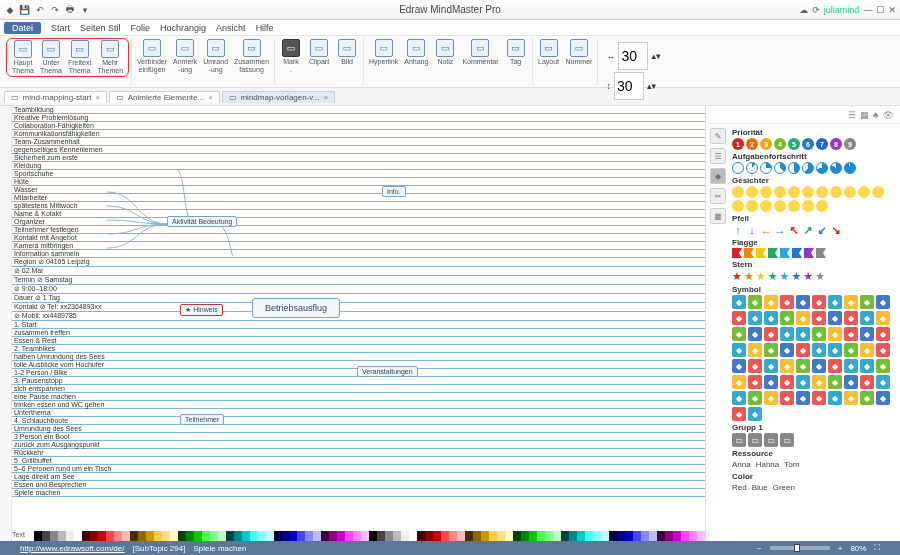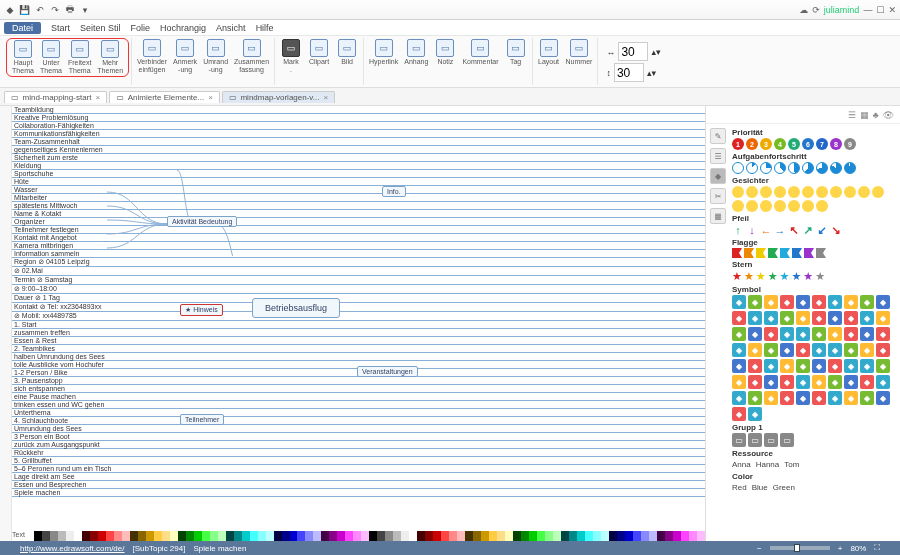--- a/index.html
+++ b/index.html
@@ -16,21 +16,21 @@
 .ribbon{height:52px;background:#fafafa;border-bottom:1px solid #ddd;display:flex;padding:2px 4px;}
 .rgroup{display:flex;flex-direction:column;align-items:center;padding:0 2px;border-right:1px solid #e5e5e5;}
 .rgroup.last{border:none;}
 .ritems{display:flex;}
 .rbtn{display:flex;flex-direction:column;align-items:center;padding:1px 3px;min-width:28px;}
 .rbtn .ico{width:18px;height:18px;border:1px solid #6a8fbd;background:#eaf2fb;border-radius:2px;margin-bottom:1px;display:flex;align-items:center;justify-content:center;font-size:9px;color:#4a6fa5;}
 .rbtn .lbl{font-size:7px;color:#555;text-align:center;line-height:8px;white-space:pre-line;}
 .hilite{border:1.5px solid #e33;border-radius:6px;padding:0 2px;}
 .nums{display:flex;flex-direction:column;gap:2px;padding-top:4px;padding-left:6px;}
 .nums .row{display:flex;align-items:center;gap:3px;}
-.nums input{width:30px;height:19px;font-size:12px;border:1px solid #ccc;padding:0 2px;}
+.nums input{width:30px;height:28px;font-size:14px;border:1px solid #ccc;padding:0 2px;}
 .tabbar{height:18px;background:#f5f5f5;border-bottom:1px solid #ddd;display:flex;align-items:center;padding-left:4px;gap:2px;}
 .tab{background:#fff;border:1px solid #ccc;border-bottom:none;padding:1px 6px;font-size:8px;color:#555;display:flex;align-items:center;gap:4px;border-radius:2px 2px 0 0;}
 .tab.active{background:#dfe8f3;}
 .tab .x{color:#888;font-size:8px;}
 .workarea{position:absolute;top:106px;bottom:14px;left:0;right:0;display:flex;}
 .leftstrip{width:12px;background:#f7f7f7;border-right:1px solid #e5e5e5;}
 .canvas{flex:1;position:relative;background:#fff;overflow:hidden;}
 .node{position:absolute;border:1px solid #7aa3cc;background:#f2f7fc;border-radius:2px;padding:1px 4px;font-size:7px;color:#346;white-space:nowrap;}
 .central{font-size:9px;padding:4px 12px;border-radius:3px;font-weight:500;}
 .sub{border:none;border-bottom:1px solid #88b0d6;background:transparent;border-radius:0;font-size:7px;padding:0 2px;}
@@ -64,20 +64,21 @@
 
 <div class="titlebar">
  <div class="tb-icons">
   <span>◆</span>
   <span>💾</span>
   <span>↶</span>
   <span>↷</span>
   <span>🖶</span>
   <span>▾</span>
  </div>
+ <div class="title-center">Edraw MindMaster Pro</div>
  <div class="tb-right">
   <span>☁</span>
   <span>⟳</span>
   <span class="user">juliamind</span>
   <span>—</span>
   <span>☐</span>
   <span>✕</span>
  </div>
 </div>
 

